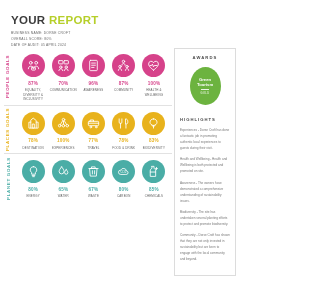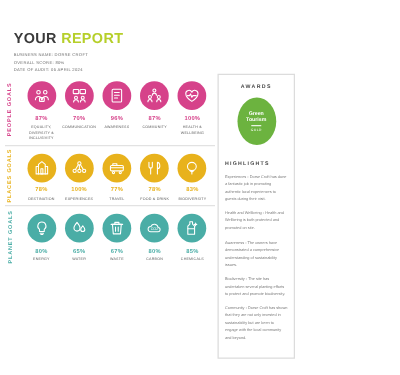--- a/index.html
+++ b/index.html
@@ -5,21 +5,21 @@
   * { box-sizing: border-box; margin: 0; padding: 0; }
   html, body {
     width: 246px; height: 300px;
     background: #ffffff;
     font-family: "Liberation Sans", sans-serif;
     overflow: hidden;
   }
   .page { position: relative; width: 246px; height: 300px; background:#fff; }
 
   
-  .header { padding: 25px 0 0 11px; }
+  .header { padding: 14px 0 0 11px; }
   .title { font-size: 11.5px; font-weight: bold; letter-spacing: 0.3px; color:#3b3b3b; }
   .title .accent { color:#b6cf2a; }
   .meta { margin-top: 4px; }
   .meta-line {
     font-size: 3.3px; letter-spacing: 0.25px; color:#6a6a6a;
     line-height: 1.85; text-transform: uppercase; white-space: nowrap;
   }
 
   
   .body { display: flex; padding: 0 6px 0 0; }

